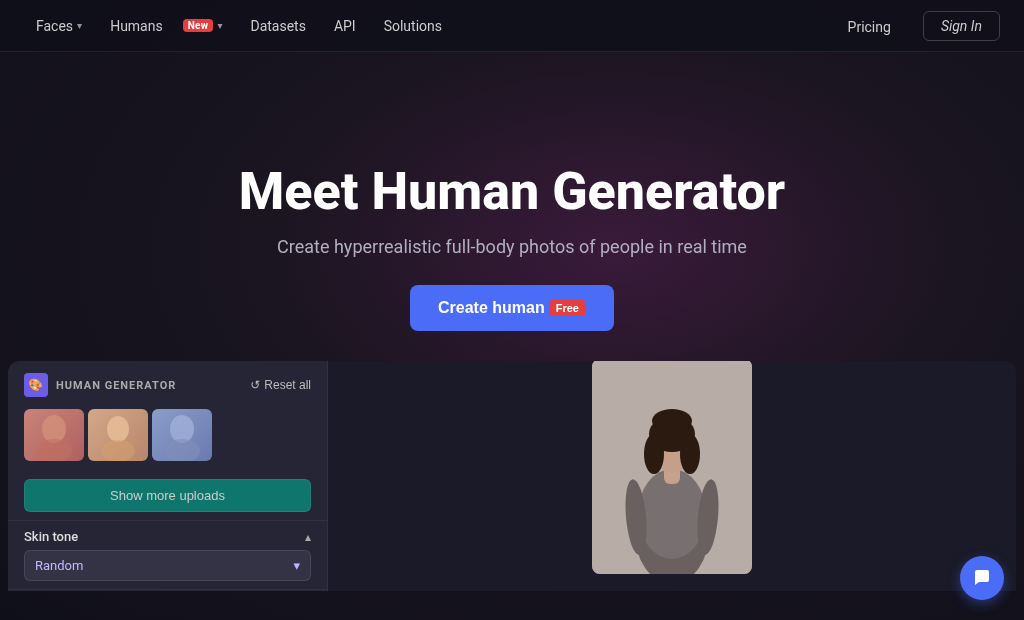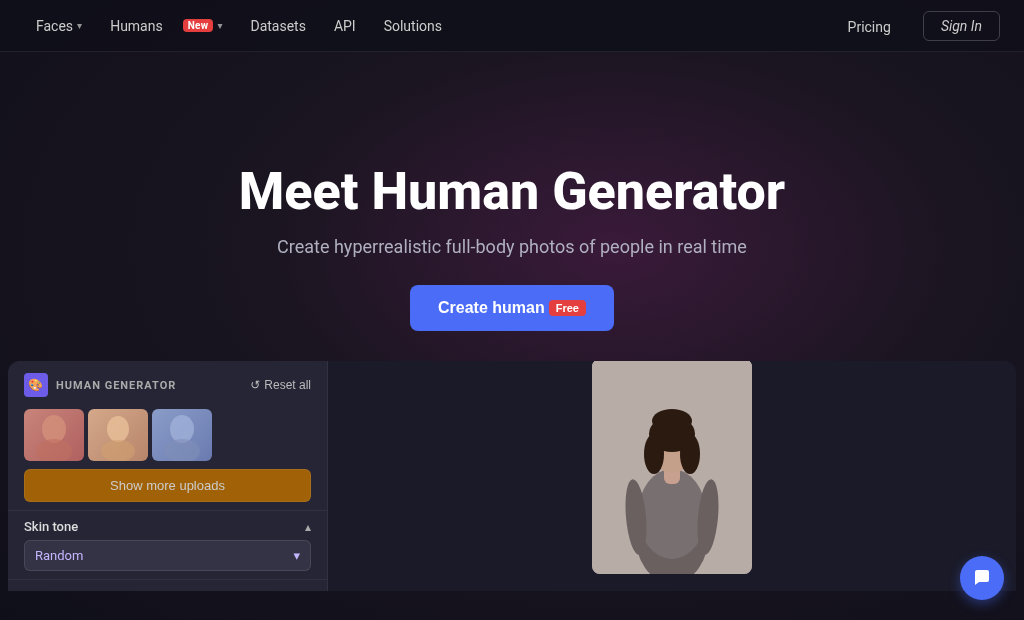--- a/index.html
+++ b/index.html
@@ -223,23 +223,23 @@
       overflow: hidden;
       background: #333;
       flex-shrink: 0;
     }
     
     .face1 { background: linear-gradient(135deg, #c8847a 0%, #b06060 100%); }
     .face2 { background: linear-gradient(135deg, #d4a88a 0%, #b8856a 100%); }
     .face3 { background: linear-gradient(135deg, #8a9dc8 0%, #6a7ab0 100%); }
 
     .show-more-btn {
-      margin: 2px 16px 8px;
+      margin: 12px 16px 8px;
       padding: 8px;
-      background: #a16207;
+      background: #0f766e;
       border: 1px solid rgba(255,255,255,0.08);
       border-radius: 6px;
       color: #ccc;
       font-size: 13px;
       cursor: pointer;
       text-align: center;
     }
 
     
     .control-row {

